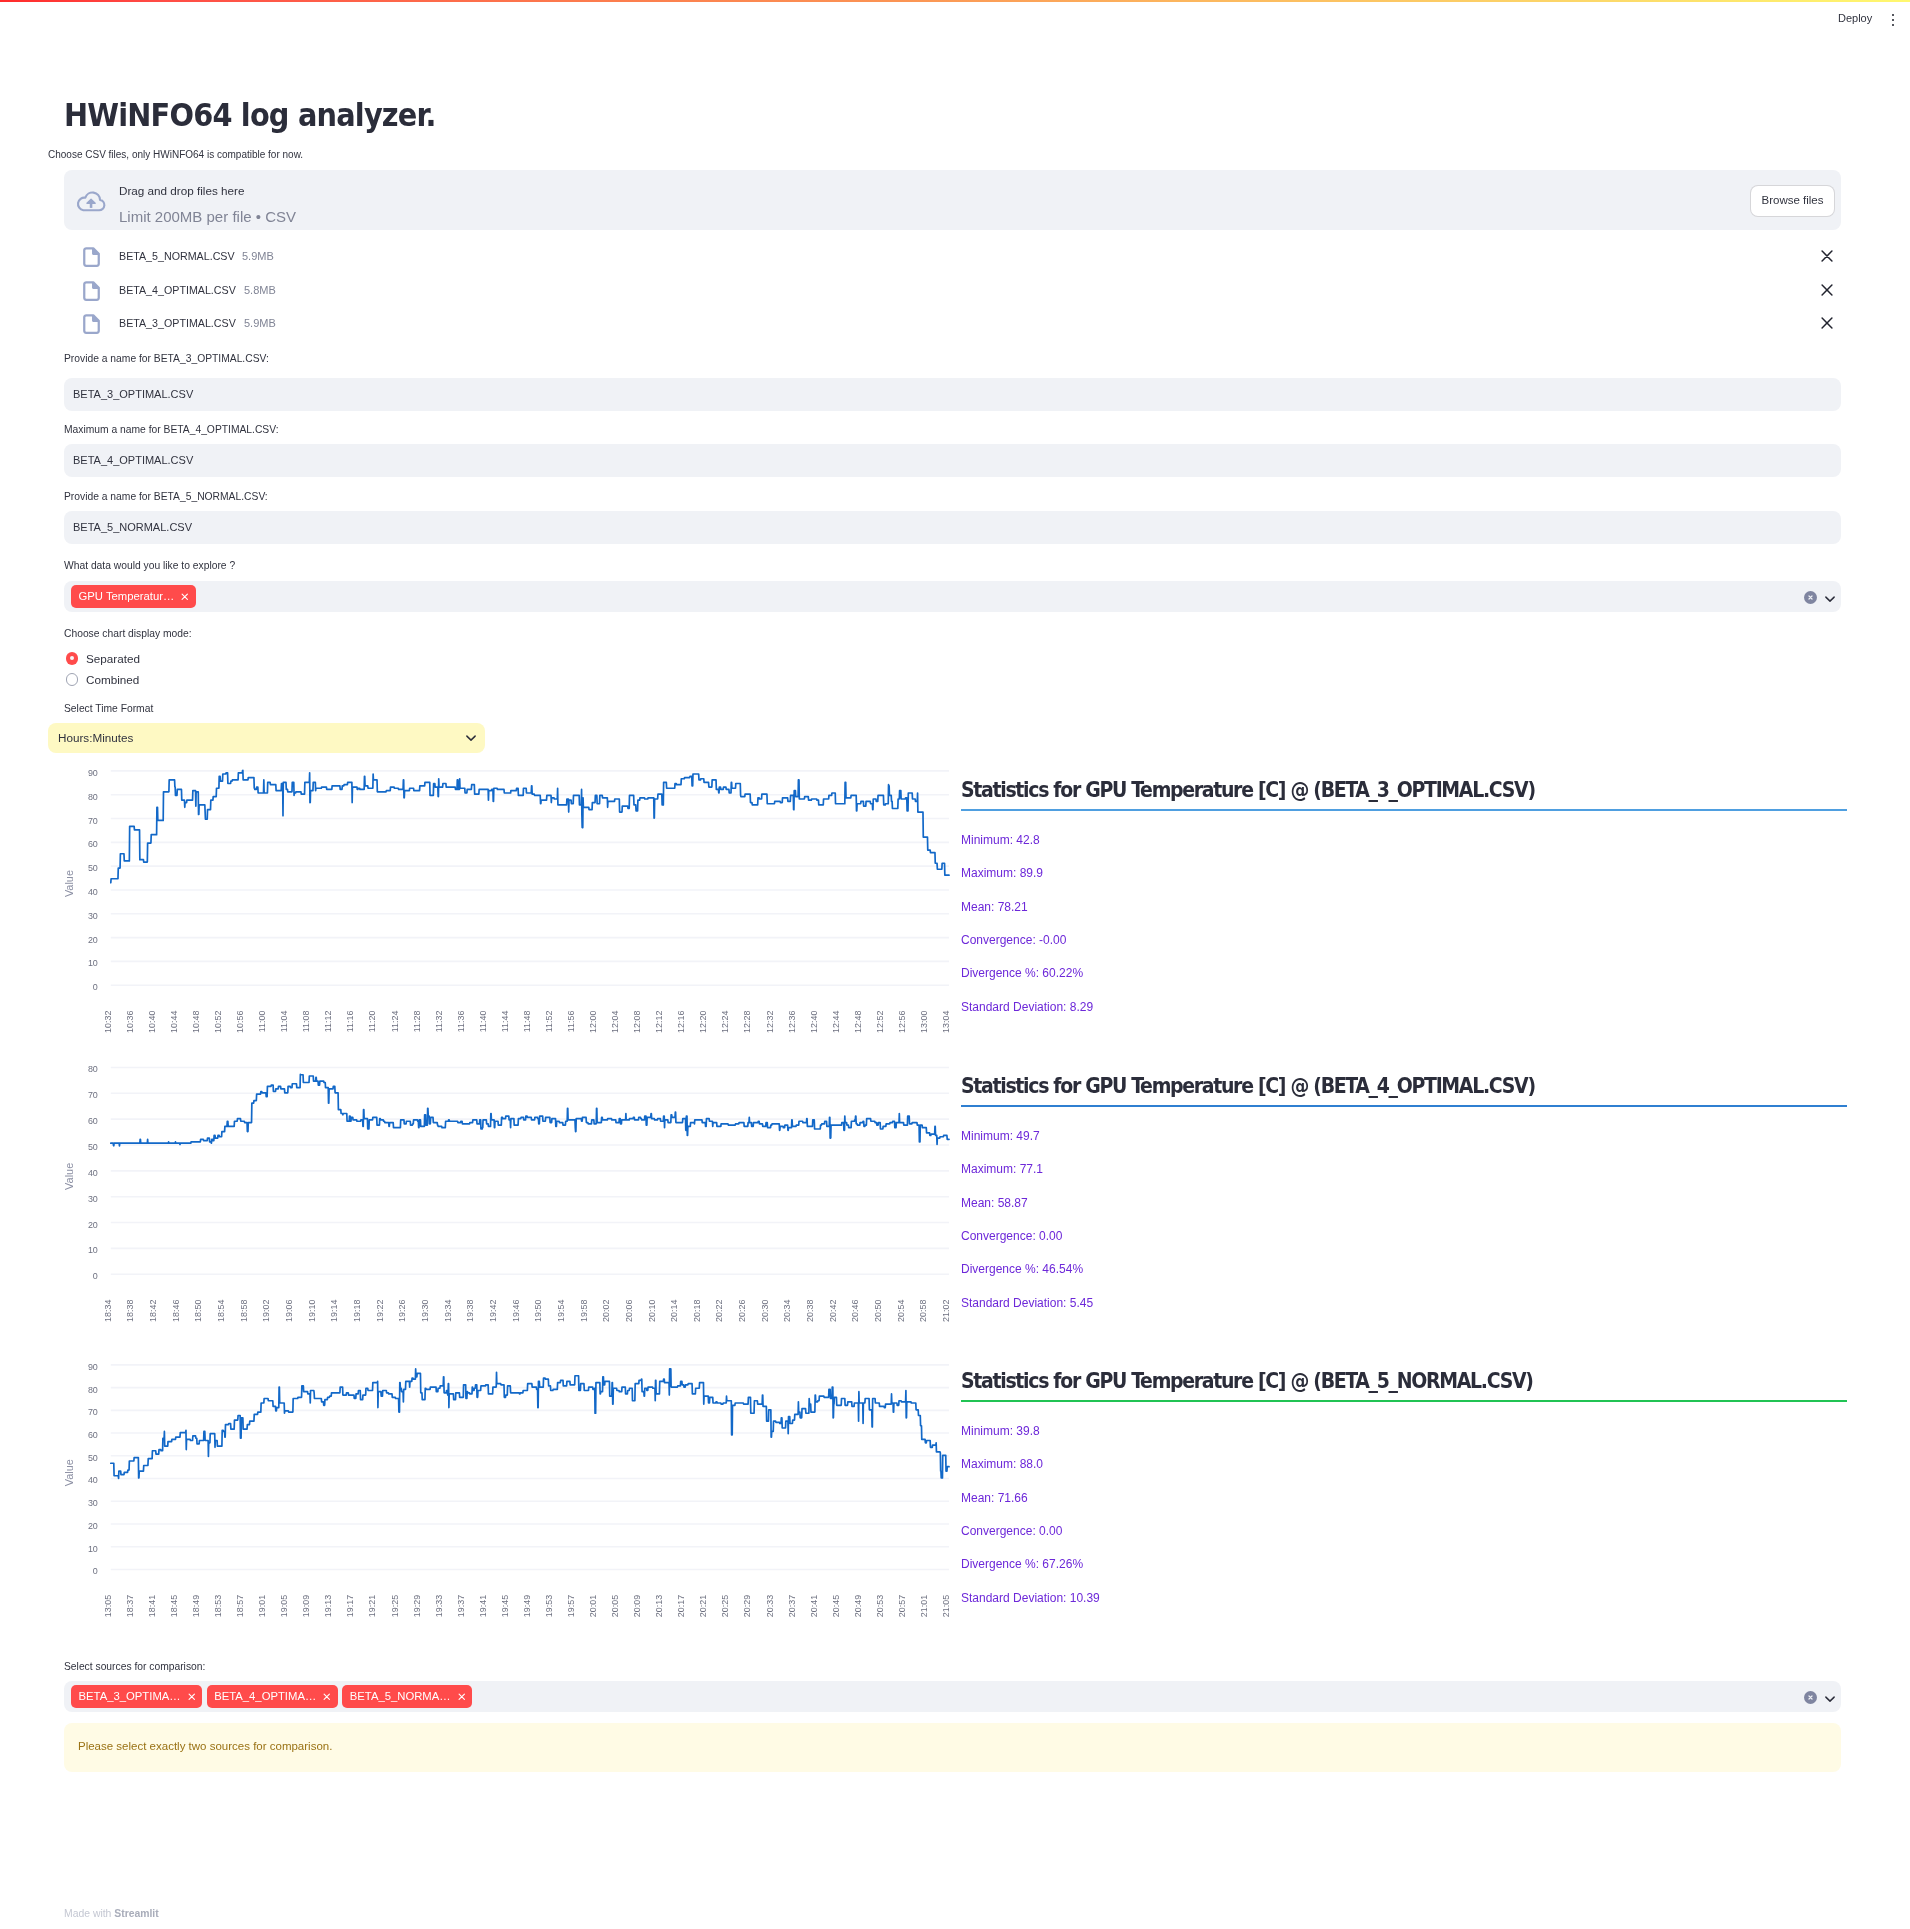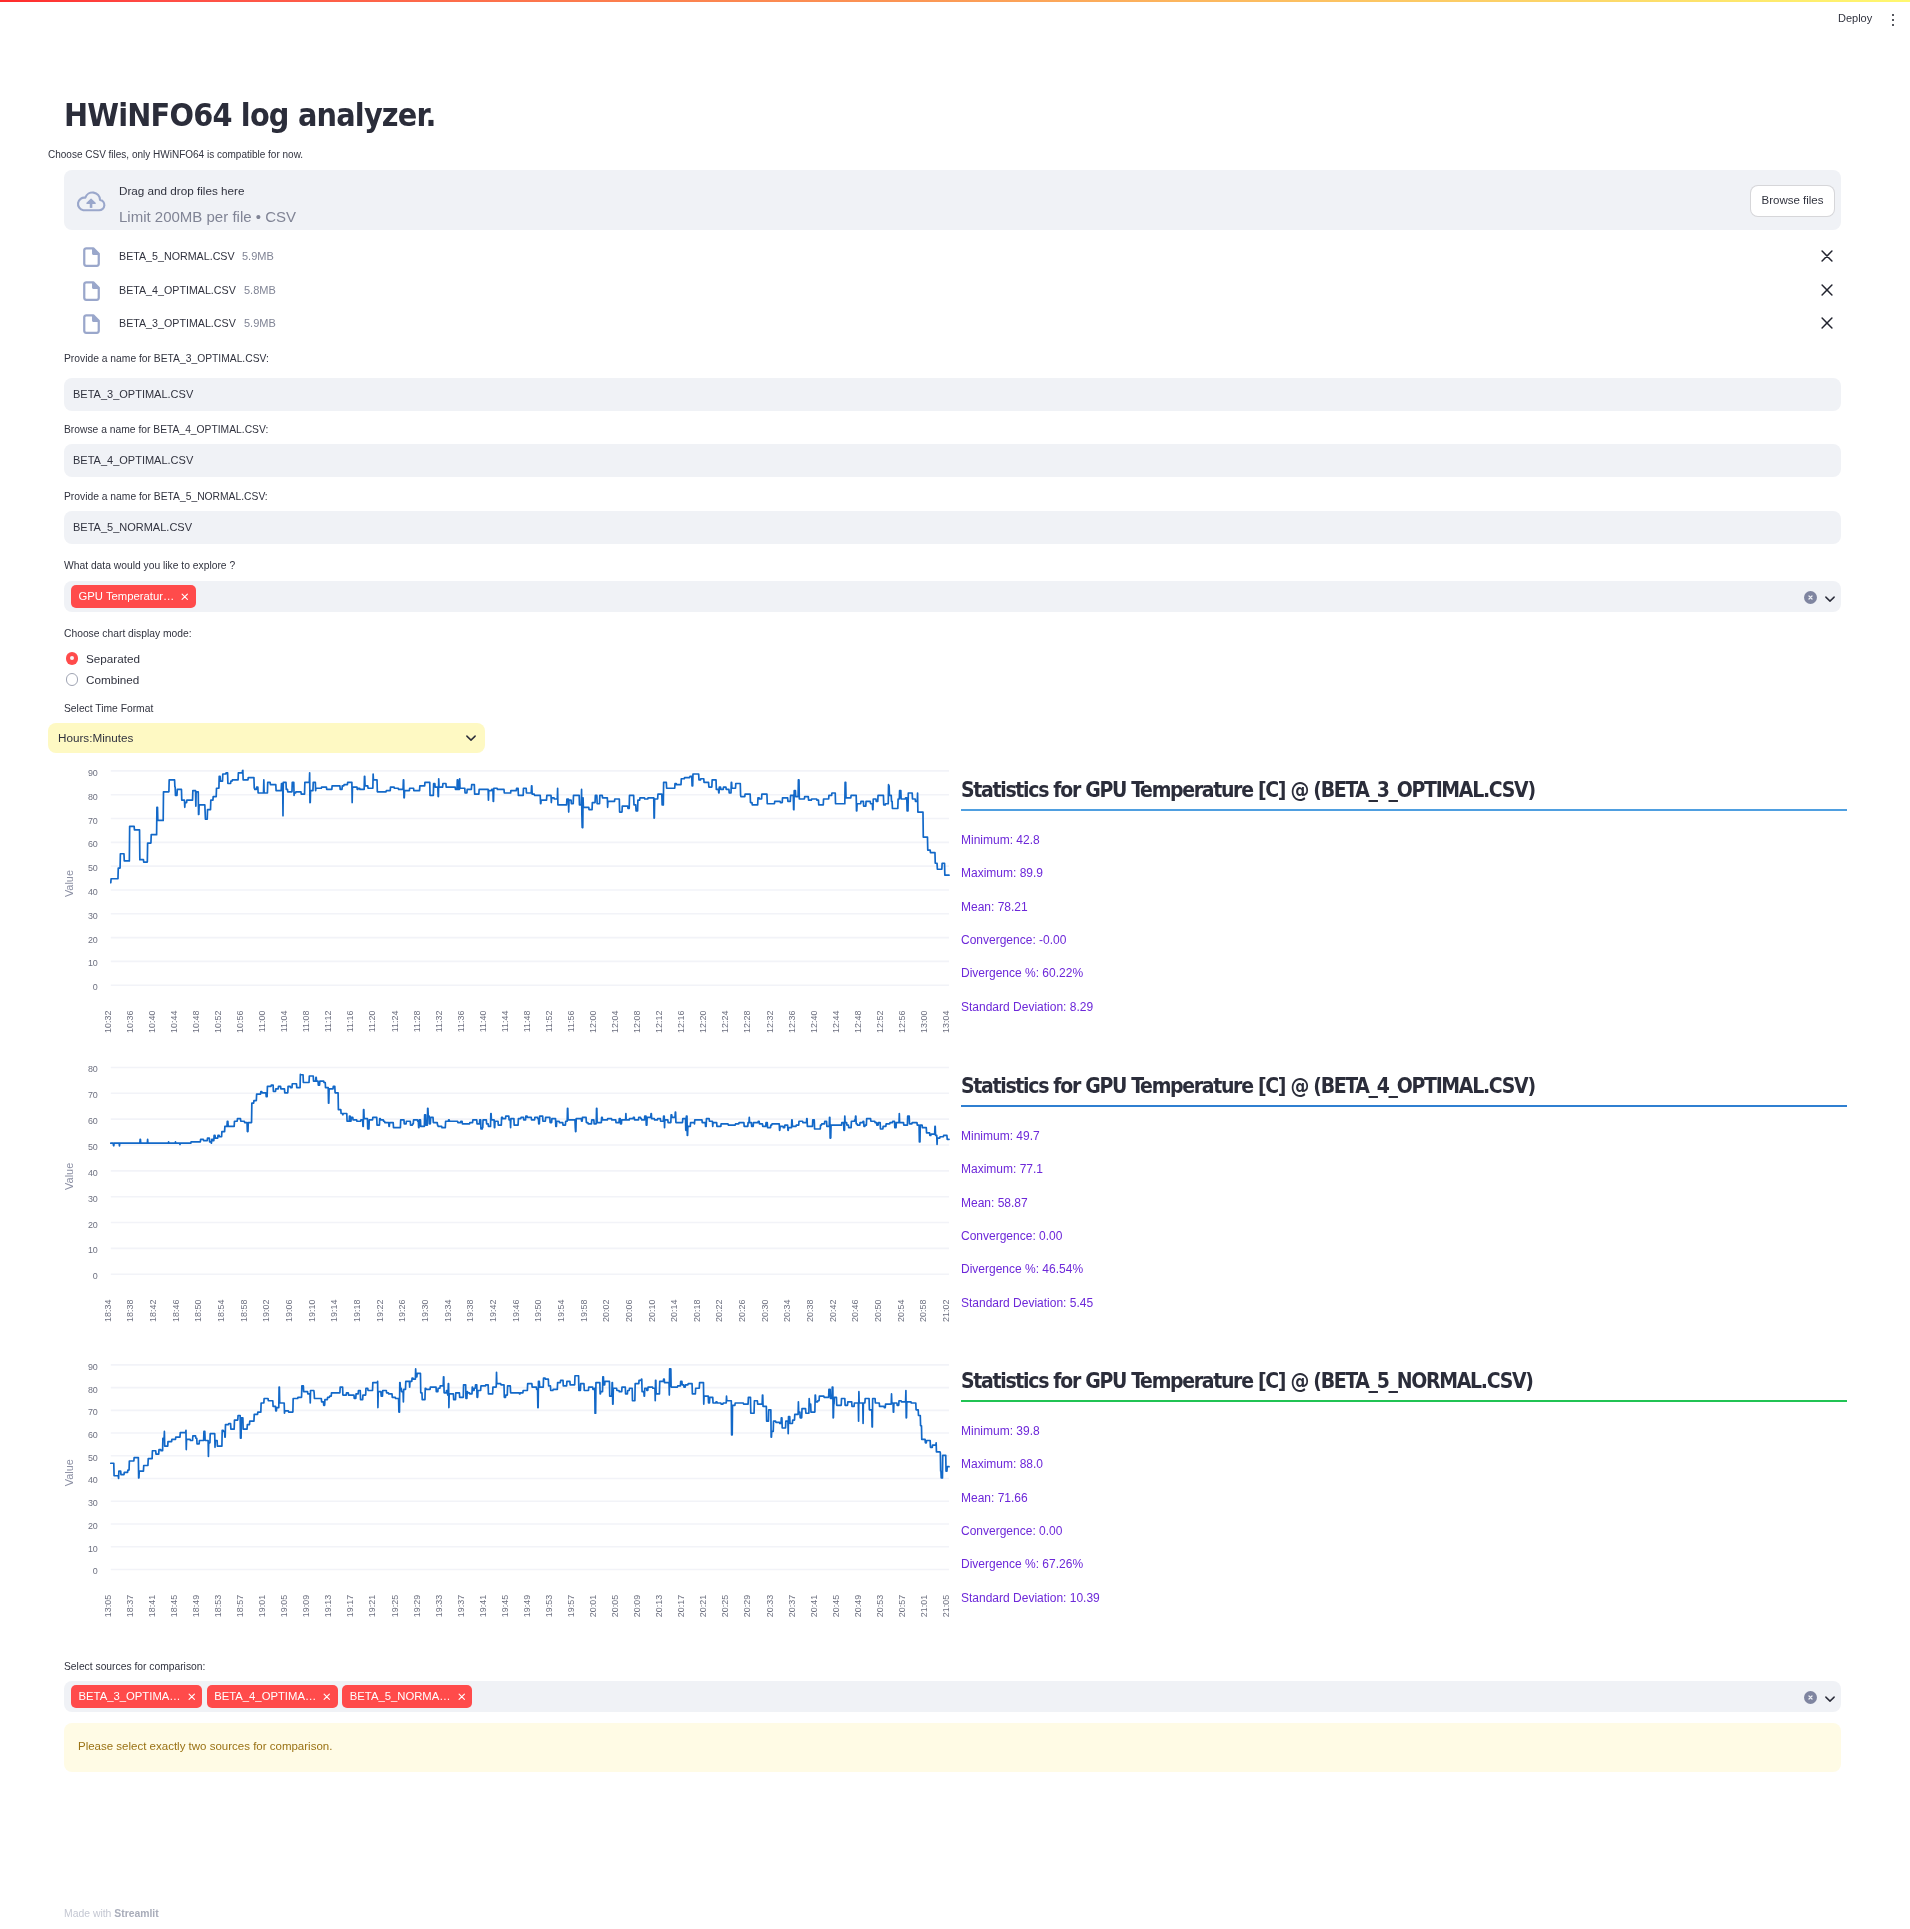--- a/index.html
+++ b/index.html
@@ -177,21 +177,21 @@
       <span class="fx">
         <svg width="20" height="20" viewBox="0 0 24 24" fill="none">
           <path d="M6.1 6.1 17.9 17.9M17.9 6.1 6.1 17.9" stroke="#22242f" stroke-width="1.8" stroke-linecap="round"></path>
         </svg>
       </span>
     </div>
   </div>
 <div id="body">
     <div class="wlabel" style="top: 335px; margin-top: 16px;">Provide a name for BETA_3_OPTIMAL.CSV:</div>
     <div class="tinput" style="top: 378px;">BETA_3_OPTIMAL.CSV</div>
-    <div class="wlabel" style="top: 422px;">Browse a name for BETA_4_OPTIMAL.CSV:</div>
+    <div class="wlabel" style="top: 422px;">Maximum a name for BETA_4_OPTIMAL.CSV:</div>
     <div class="tinput" style="top: 444px;">BETA_4_OPTIMAL.CSV</div>
     <div class="wlabel" style="top: 489px;">Provide a name for BETA_5_NORMAL.CSV:</div>
     <div class="tinput" style="top: 511px;">BETA_5_NORMAL.CSV</div>
     <div class="wlabel" style="top: 558px;">What data would you like to explore ?</div>
     <div class="multiselect" style="top: 581px;"><span class="tag">
         <span>GPU Temperatur…</span>
         <span class="tx">
           <svg width="7.5" height="7.5" viewBox="0 0 24 24" fill="none">
             <path d="M3.5 3.5 20.5 20.5M20.5 3.5 3.5 20.5" stroke="#ffffff" stroke-width="3.6" stroke-linecap="round"></path>
           </svg>

